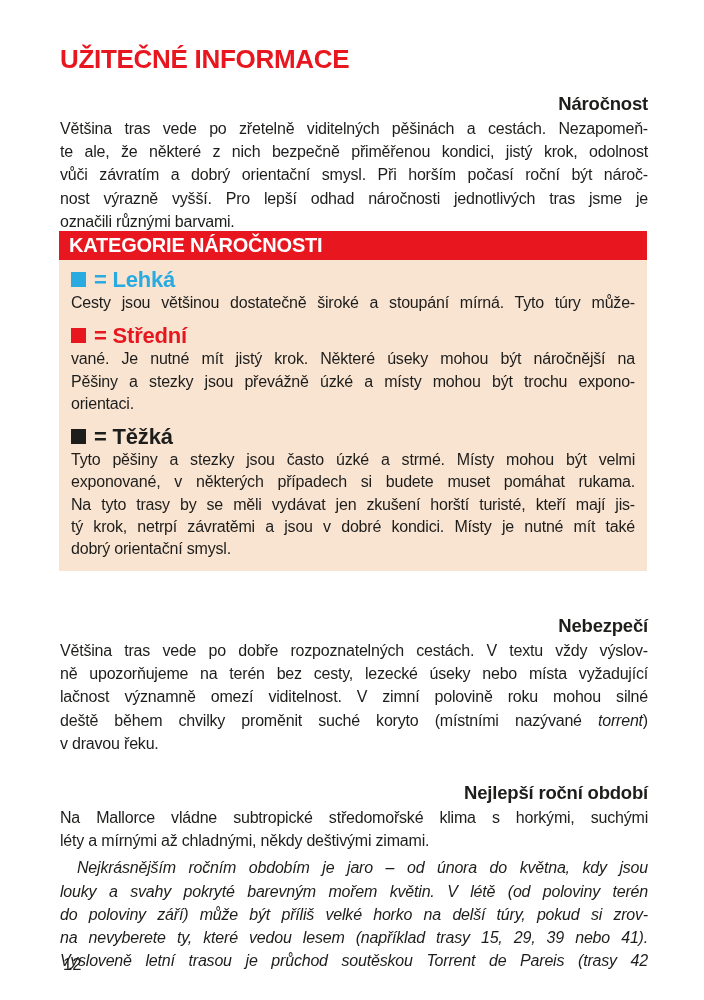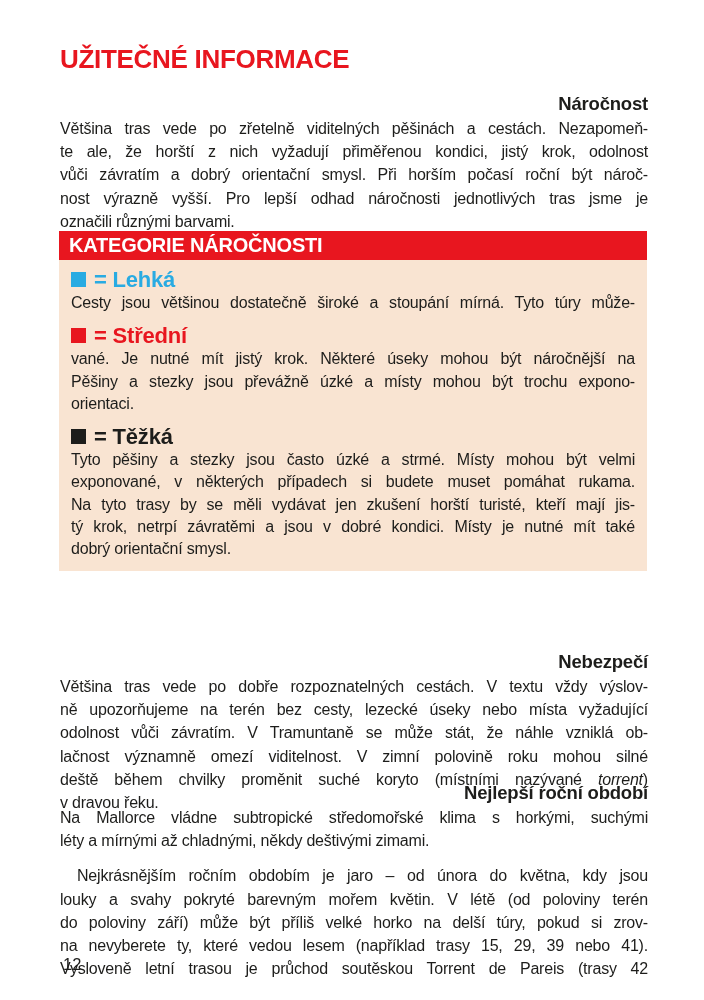--- a/index.html
+++ b/index.html
@@ -16,32 +16,32 @@
     position: absolute;
     left: 60px; top: 44px;
     margin: 0;
     font-size: 26px;
     font-weight: 700;
     letter-spacing: -0.3px;
     color: var(--red, #e8161f);
   }
   .sec { position: absolute; left: 60px; width: 588px; }
   .sec-narocnost { top: 93px; }
-  .sec-nebezpeci { top: 615px; margin-top: 36px; }
+  .sec-nebezpeci { top: 615px; }
   .sec-nejlepsi  { top: 782px; }
   .sec h2 {
     margin: 0 0 2px 0;
     font-size: 18.5px;
     line-height: 22px;
     font-weight: 700;
     letter-spacing: -0.2px;
     text-align: right;
   }
   .para { margin: 0; }
-  .para + .para { margin-top: 12px; }
+  .para + .para { margin-top: 4px; font-style: italic; }
   .text-line {
     font-size: 16px;
     line-height: 23.2px;
     letter-spacing: -0.2px;
     text-align: justify;
     text-align-last: justify;
     text-justify: inter-word;
     white-space: normal;
   }
   .text-line.last-line { text-align-last: left; }
@@ -102,21 +102,21 @@
 <body>
 
 <div class="page">
 
   <h1 class="title">UŽITEČNÉ INFORMACE</h1>
 
   <section class="sec sec-narocnost">
     <h2>Náročnost</h2>
     <div class="para">
         <div class="text-line">Většina tras vede po zřetelně viditelných pěšinách a cestách. Nezapomeň-</div>
-        <div class="text-line">te ale, že horští z nich vyžadují přiměřenou kondici, jistý krok, odolnost</div>
+        <div class="text-line">te ale, že některé z nich bezpečně přiměřenou kondici, jistý krok, odolnost</div>
         <div class="text-line">vůči závratím a dobrý orientační smysl. Při horším počasí roční být nároč-</div>
         <div class="text-line">nost výrazně vyšší. Pro lepší odhad náročnosti jednotlivých tras jsme je</div>
         <div class="text-line last-line">označili různými barvami.</div>
       </div>
   </section>
 
   <div class="banner">
     <span>KATEGORIE NÁROČNOSTI</span>
   </div>
 
@@ -158,21 +158,20 @@
         </div>
     </div>
 
   </div>
 
   <section class="sec sec-nebezpeci">
     <h2>Nebezpečí</h2>
     <div class="para">
         <div class="text-line">Většina tras vede po dobře rozpoznatelných cestách. V textu vždy výslov-</div>
         <div class="text-line">ně upozorňujeme na terén bez cesty, lezecké úseky nebo místa vyžadující</div>
-        <div class="text-line">odolnost vůči závratím. V Tramuntaně se může stát, že náhle vzniklá ob-</div>
         <div class="text-line">lačnost významně omezí viditelnost. V zimní polovině roku mohou silné</div>
         <div class="text-line">deště během chvilky proměnit suché koryto (místními nazývané <em>torrent</em>)</div>
         <div class="text-line last-line">v dravou řeku.</div>
       </div>
   </section>
 
   <section class="sec sec-nejlepsi">
     <h2>Nejlepší roční období</h2>
     <div class="para">
         <div class="text-line">Na Mallorce vládne subtropické středomořské klima s horkými, suchými</div>

